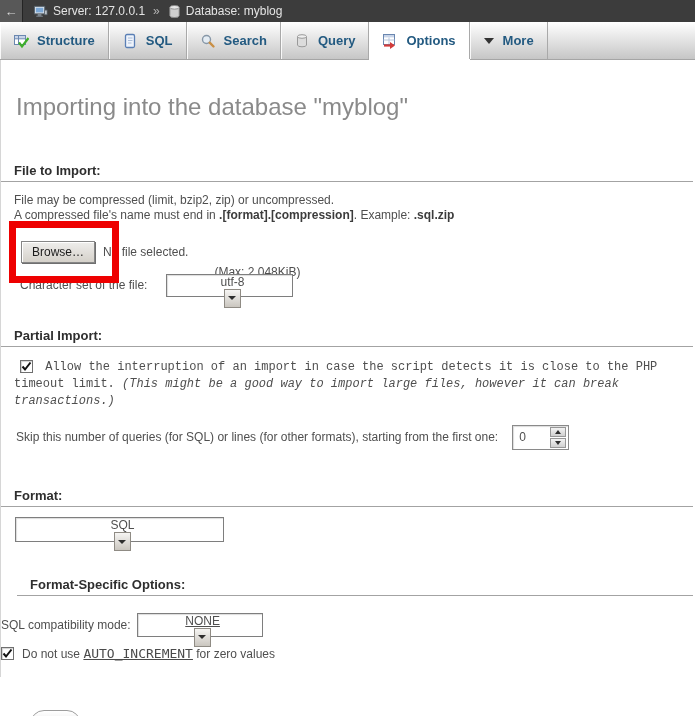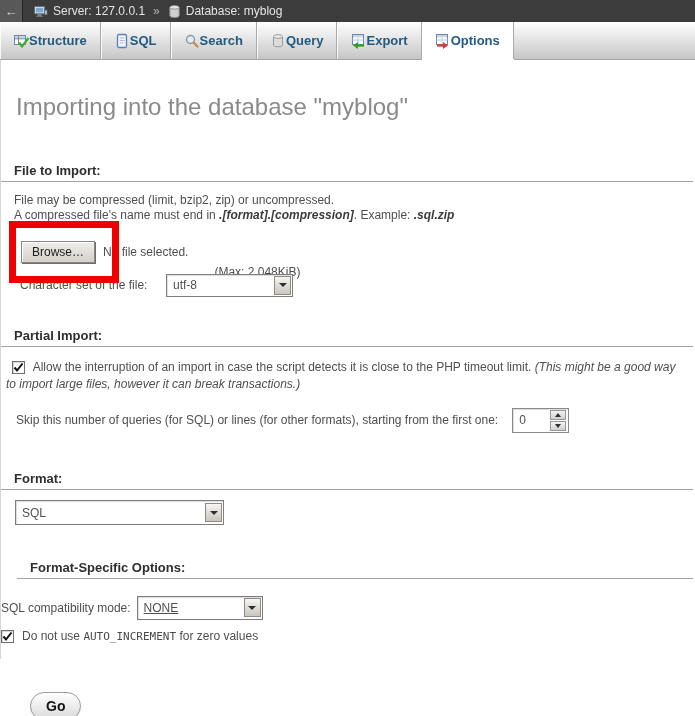--- a/index.html
+++ b/index.html
@@ -24,21 +24,21 @@
   .crumb .sep { color:#b5b5b5; margin:0 3px; }
   .crumb svg { display:block; }
 
   
   .tabbar {
     height:38px; display:flex;
     background:linear-gradient(#ffffff,#c6c6c6);
     border-bottom:1px solid #a5a5a5;
   }
   .tab {
-    display:flex; align-items:center; gap:0; padding:0 13px;
+    display:flex; align-items:center; gap:8px; padding:0 13px;
     font-weight:bold; font-size:13px; color:var(--tab-text,#235a81);
     border-right:1px solid #a9a9a9; box-shadow:inset 1px 0 0 rgba(255,255,255,.85);
     cursor:pointer; white-space:nowrap;
   }
   .tab svg { display:block; flex:none; }
   .tab.active { background:#fff; box-shadow:0 1px 0 0 #fff, inset 1px 0 0 rgba(255,255,255,.85); }
   .tab-filler { flex:1; }
 
   
   .content { border-left:1px solid #d6d6d6; padding-bottom:16px; }
@@ -49,21 +49,21 @@
   h2 {
     margin:0 2px 0 0; padding:0 0 3px 13px; font-size:13px; font-weight:bold;
     color:var(--heading-text,#2e2e2e); line-height:15px; border-bottom:1px solid #a3a3a3;
   }
   #h-file    { margin-top:42px; }
   #h-partial { margin-top:31px; }
   #h-format  { margin-top:38px; }
   #h-options { margin-top:35px;margin-left:16px; }
 
   .note { margin:11px 13px 0 13px; line-height:15px; }
-  .note b { color:#3c3c3c;font-style:italic; }
+  .note b { color:#3c3c3c; }
 
   .row { display:flex; align-items:center; }
   .browse-row { margin:17px 0 0 20px; height:24px; }
   .browse-label { width:145px; flex:none; }
   .classic-btn {
     font-family:"Liberation Sans","DejaVu Sans",sans-serif; font-size:12px; color:#1c1c1c;
     background:linear-gradient(#efeeec,#d5d1ca);
     border:1px solid #868686; box-shadow:1px 1px 0 #6f6f6f, inset 1px 1px 0 #ffffff;
     padding:3px 10px; cursor:pointer;
   }
@@ -73,30 +73,30 @@
     border:7px solid var(--annotation,#ee0000); pointer-events:none; z-index:5;
   }
   .max-size { margin-left:26px;margin-top:39px; }
   .charset-row { margin:9px 0 0 19px; height:24px; }
   .charset-label { width:146px; flex:none; }
 
   
   .select {
     display:inline-flex; align-items:center; justify-content:space-between;
     height:23px; background:#fff; border:1px solid #7e7e7e;
-    box-shadow:inset 1px 1px 1px rgba(0,0,0,.14); padding-left:6px; cursor:pointer;
+    box-shadow:inset 1px 1px 1px rgba(0,0,0,.14); padding-left:6px; cursor:pointer;flex-direction:column;
   }
   .sel-btn {
     width:17px; height:19px; margin-right:1px; flex:none;
     background:linear-gradient(#f6f5f3,#cac6bf); border:1px solid #8f8b84;
     display:flex; align-items:center; justify-content:center;
   }
   .arr-dn { width:0; height:0; border-left:4px solid transparent; border-right:4px solid transparent; border-top:4px solid #2e2e2e; }
 
-  .allow-p { margin:12px 13px 0 5px; line-height:17px; }
+  .allow-p { margin:12px 13px 0 13px; line-height:17px;font-family:Liberation Mono, monospace; }
   .checkbox {
     display:inline-flex; align-items:center; justify-content:center;
     width:13px; height:13px; background:#fff; border:1px solid #6f6f6f;
     box-shadow:inset 1px 1px 1px rgba(0,0,0,.18); vertical-align:-2px; cursor:pointer; flex:none;
   }
   .allow-p .checkbox { margin:0 5px 0 6px; }
 
   .skip-row { margin:14px 0 0 15px; height:26px; }
   .spinbox {
     display:inline-flex; align-items:center; margin-left:14px;
@@ -113,21 +113,21 @@
   .tri-dn { width:0;height:0;border-left:3px solid transparent;border-right:3px solid transparent;border-top:4px solid #2e2e2e; }
 
   .format-row { margin:10px 0 0 14px; height:25px; }
   .format-select { width:209px; height:25px; }
 
   .options-block { }
   .compat-row { margin-top:16px; height:25px; }
   .compat-select { width:126px; height:24px; margin-left:6px;text-decoration:underline; }
   .autoinc-row { margin-top:9px; display:flex; align-items:center; }
   .autoinc-row .checkbox { margin-right:8px; }
-  .mono { font-family:"DejaVu Sans Mono","Liberation Mono",monospace; font-size:11px; color:#4a4a4a; }
+  .mono { font-family:"DejaVu Sans Mono","Liberation Mono",monospace; font-size:13px; color:#4a4a4a;text-decoration:underline; }
 
   .go-btn {
     margin:33px 0 0 30px; border-radius:14px;
     background:linear-gradient(#ffffff,#dadada); border:1px solid #9d9d9d;
     padding:5px 15px; font-family:"Liberation Sans","DejaVu Sans",sans-serif;
     font-size:14px; font-weight:bold; color:#141414;
     box-shadow:0 1px 1px rgba(0,0,0,.15); cursor:pointer;
   }
 </style>
 </head>
@@ -196,45 +196,40 @@
   </div>
   <div class="tab">
     <span>
         <svg width="16" height="16" viewBox="0 0 16 16">
           <path d="M3.5 3.5 v8.5 a4.5 1.8 0 0 0 9 0 v-8.5" fill="#dcdcdc" stroke="#9a9a9a"></path>
           <ellipse cx="8" cy="3.5" rx="4.5" ry="1.8" fill="#efefef" stroke="#9a9a9a"></ellipse>
         </svg>
       </span>
     <span>Query</span>
   </div>
-  <div class="tab">
-    <span>
-        <svg width="16" height="16" viewBox="0 0 16 16">
-          <rect x="2.5" y="1.5" width="11" height="10" fill="#fff" stroke="#6a87b0"></rect>
-          <rect x="3" y="2" width="10" height="2.4" fill="#c8d4e8"></rect>
-          <line x1="2.5" y1="7" x2="13.5" y2="7" stroke="#b9c6dc"></line>
-          <line x1="8" y1="4.5" x2="8" y2="11" stroke="#b9c6dc"></line>
-          <path d="M14 12.5 h-7" stroke="#2f9e23" stroke-width="2.2"></path>
-          <path d="M8 9 l-5 3.5 l5 3.5 z" fill="#2f9e23"></path>
-        </svg>
-      </span>
-    <span>Export</span>
-  </div>
   <div class="tab active">
     <span>
         <svg width="16" height="16" viewBox="0 0 16 16">
           <rect x="1.5" y="1.5" width="11" height="10" fill="#fff" stroke="#6a87b0"></rect>
           <rect x="2" y="2" width="10" height="2.4" fill="#c8d4e8"></rect>
           <line x1="1.5" y1="7" x2="12.5" y2="7" stroke="#b9c6dc"></line>
           <line x1="7" y1="4.5" x2="7" y2="11" stroke="#b9c6dc"></line>
           <path d="M2 12.5 h7" stroke="#d23b3b" stroke-width="2.2"></path>
           <path d="M8 9 l5 3.5 l-5 3.5 z" fill="#d23b3b"></path>
         </svg>
       </span>
     <span>Options</span>
+  </div>
+  <div class="tab">
+    <span>
+        <svg width="12" height="8" viewBox="0 0 12 8">
+          <path d="M1 1 h10 l-5 6 z" fill="#333"></path>
+        </svg>
+      </span>
+    <span>More</span>
   </div>
   <div class="tab-filler"></div>
 </div>
 
 
 <div class="content">
 
   <h1>Importing into the database "myblog"</h1>
 
   <h2 id="h-file">File to Import:</h2>

